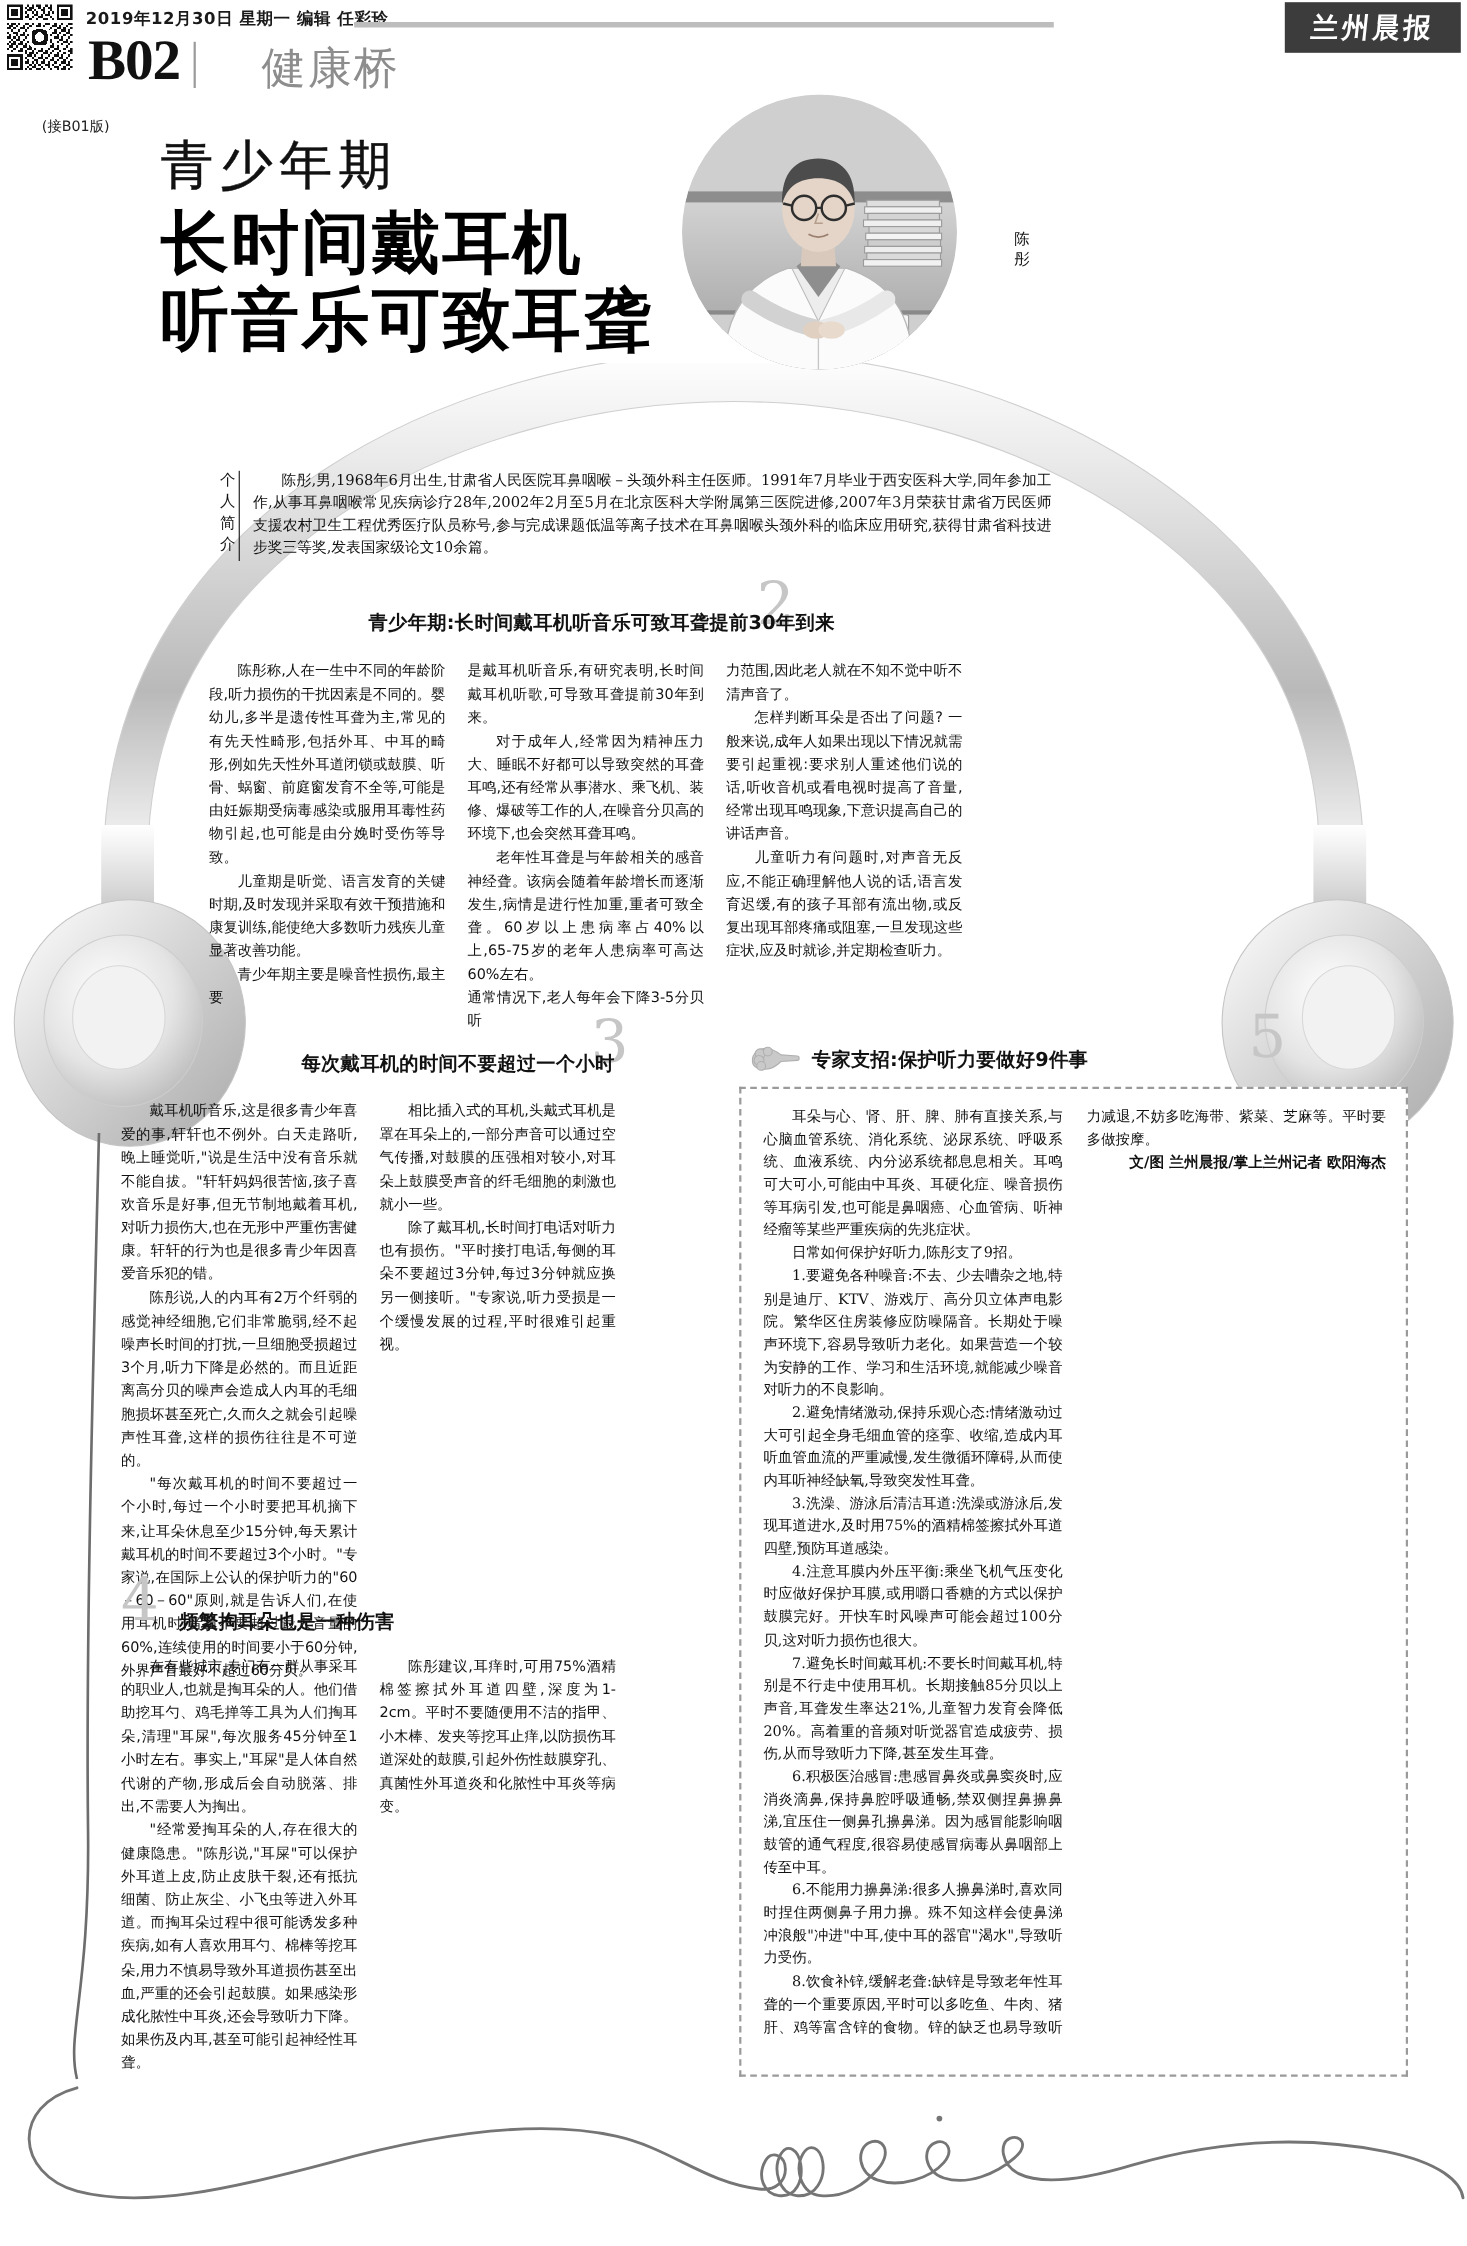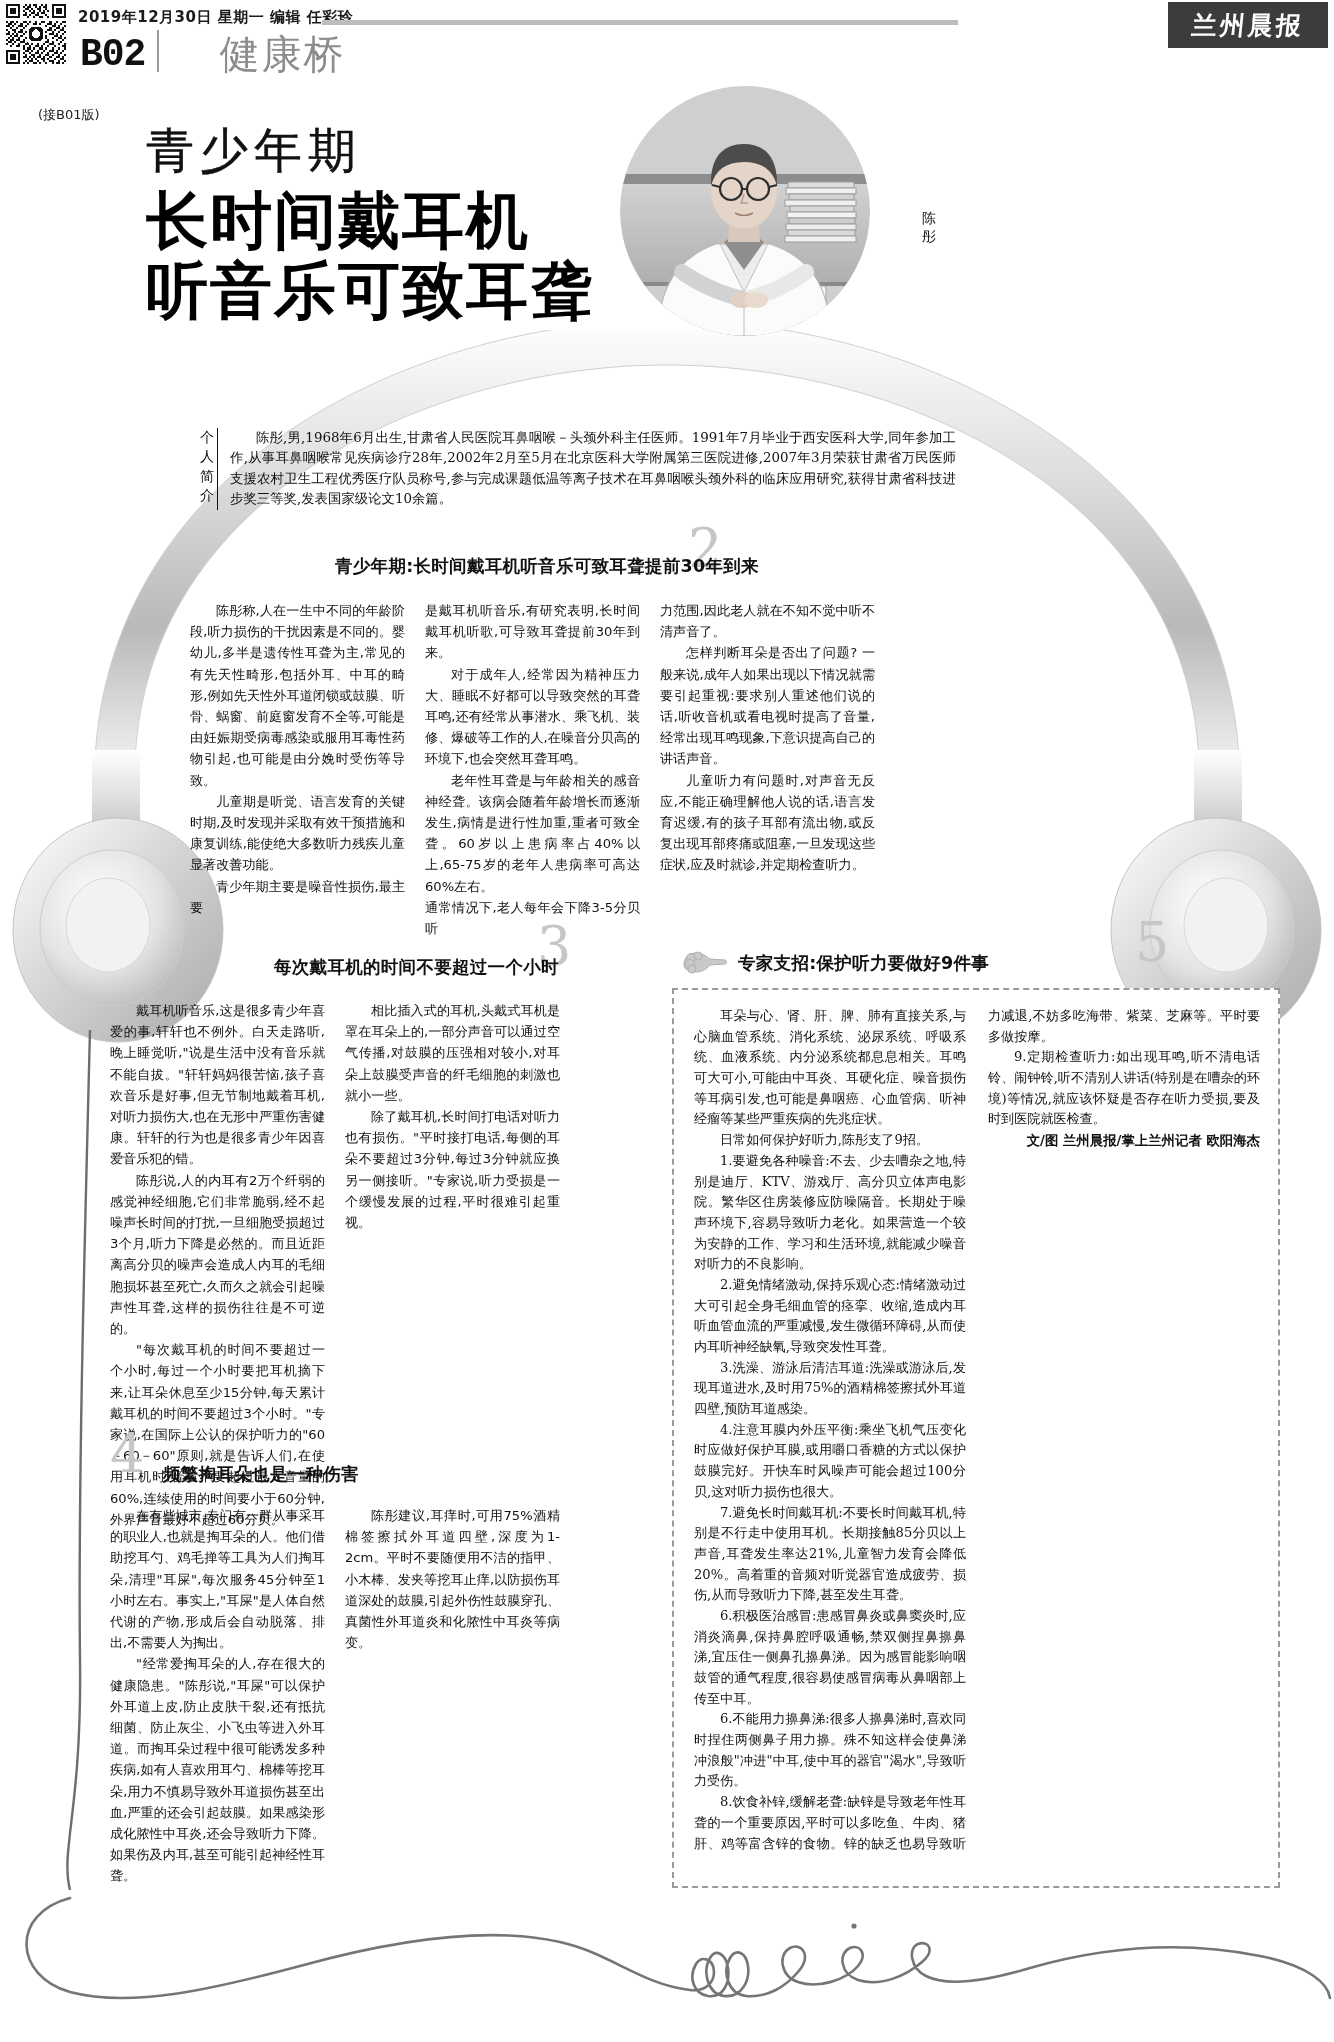--- a/index.html
+++ b/index.html
@@ -23,22 +23,22 @@
   }
   .rule-top {
     position:absolute; left:322px; top:20px; width:636px; height:5px;
     background:#bdbdbd;
   }
   .pagebadge {
     position:absolute; left:80px; top:30px;
     display:flex; align-items:flex-end; gap:8px; white-space:nowrap;
   }
   .pagebadge .pno {
-    font-size:38px; font-weight:800; letter-spacing:-1px; color:#111;
-    line-height:1; font-family:Liberation Mono, monospace;text-align:center;
+    font-size:52px; font-weight:800; letter-spacing:-1px; color:#111;
+    line-height:1; font-family:Liberation Serif, serif;text-align:center;
   }
   .pagebadge .vbar { width:2px; height:42px; background:#9a9a9a; margin:0 4px 2px 4px; }
   .pagebadge .sect {
     font-size:40px; color:#8d8d8d; line-height:1; font-weight:500;
     letter-spacing:2px;
     margin-left:48px;
   }
   .brandbox {
     position:absolute; right:6px; top:2px; width:160px; height:46px;
     background:#3c3c3c; display:flex; align-items:center; justify-content:center;
@@ -612,21 +612,20 @@
       <p>耳朵与心、肾、肝、脾、肺有直接关系,与心脑血管系统、消化系统、泌尿系统、呼吸系统、血液系统、内分泌系统都息息相关。耳鸣可大可小,可能由中耳炎、耳硬化症、噪音损伤等耳病引发,也可能是鼻咽癌、心血管病、听神经瘤等某些严重疾病的先兆症状。</p>
       <p>日常如何保护好听力,陈彤支了9招。</p>
       <p>1.要避免各种噪音:不去、少去嘈杂之地,特别是迪厅、KTV、游戏厅、高分贝立体声电影院。繁华区住房装修应防噪隔音。长期处于噪声环境下,容易导致听力老化。如果营造一个较为安静的工作、学习和生活环境,就能减少噪音对听力的不良影响。</p>
       <p>2.避免情绪激动,保持乐观心态:情绪激动过大可引起全身毛细血管的痉挛、收缩,造成内耳听血管血流的严重减慢,发生微循环障碍,从而使内耳听神经缺氧,导致突发性耳聋。</p>
       <p>3.洗澡、游泳后清洁耳道:洗澡或游泳后,发现耳道进水,及时用75%的酒精棉签擦拭外耳道四壁,预防耳道感染。</p>
       <p>4.注意耳膜内外压平衡:乘坐飞机气压变化时应做好保护耳膜,或用嚼口香糖的方式以保护鼓膜完好。开快车时风噪声可能会超过100分贝,这对听力损伤也很大。</p>
       <p>7.避免长时间戴耳机:不要长时间戴耳机,特别是不行走中使用耳机。长期接触85分贝以上声音,耳聋发生率达21%,儿童智力发育会降低20%。高着重的音频对听觉器官造成疲劳、损伤,从而导致听力下降,甚至发生耳聋。</p>
       <p>6.积极医治感冒:患感冒鼻炎或鼻窦炎时,应消炎滴鼻,保持鼻腔呼吸通畅,禁双侧捏鼻擤鼻涕,宜压住一侧鼻孔擤鼻涕。因为感冒能影响咽鼓管的通气程度,很容易使感冒病毒从鼻咽部上传至中耳。</p>
       <p>6.不能用力擤鼻涕:很多人擤鼻涕时,喜欢同时捏住两侧鼻子用力擤。殊不知这样会使鼻涕冲浪般"冲进"中耳,使中耳的器官"渴水",导致听力受伤。</p>
       <p>8.饮食补锌,缓解老聋:缺锌是导致老年性耳聋的一个重要原因,平时可以多吃鱼、牛肉、猪肝、鸡等富含锌的食物。锌的缺乏也易导致听力减退,不妨多吃海带、紫菜、芝麻等。平时要多做按摩。</p>
-      <p>9.定期检查听力:如出现耳鸣,听不清电话铃、闹钟铃,听不清别人讲话(特别是在嘈杂的环境)等情况,就应该怀疑是否存在听力受损,要及时到医院就医检查。</p>
       <p class="byline">文/图 兰州晨报/掌上兰州记者 欧阳海杰</p>
     </div>
   </div>
 
   <svg class="music" viewBox="0 0 1334 162" aria-hidden="true">
     <path d="M70,18 C10,34 14,96 70,112 C130,128 210,110 300,86
              C380,64 480,44 560,62 C610,73 640,104 690,110
              C706,112 714,102 714,92 C714,80 702,74 696,84
              C688,98 694,114 708,116 C724,118 730,102 728,88
              C726,74 716,68 710,78 C702,92 708,114 724,116

